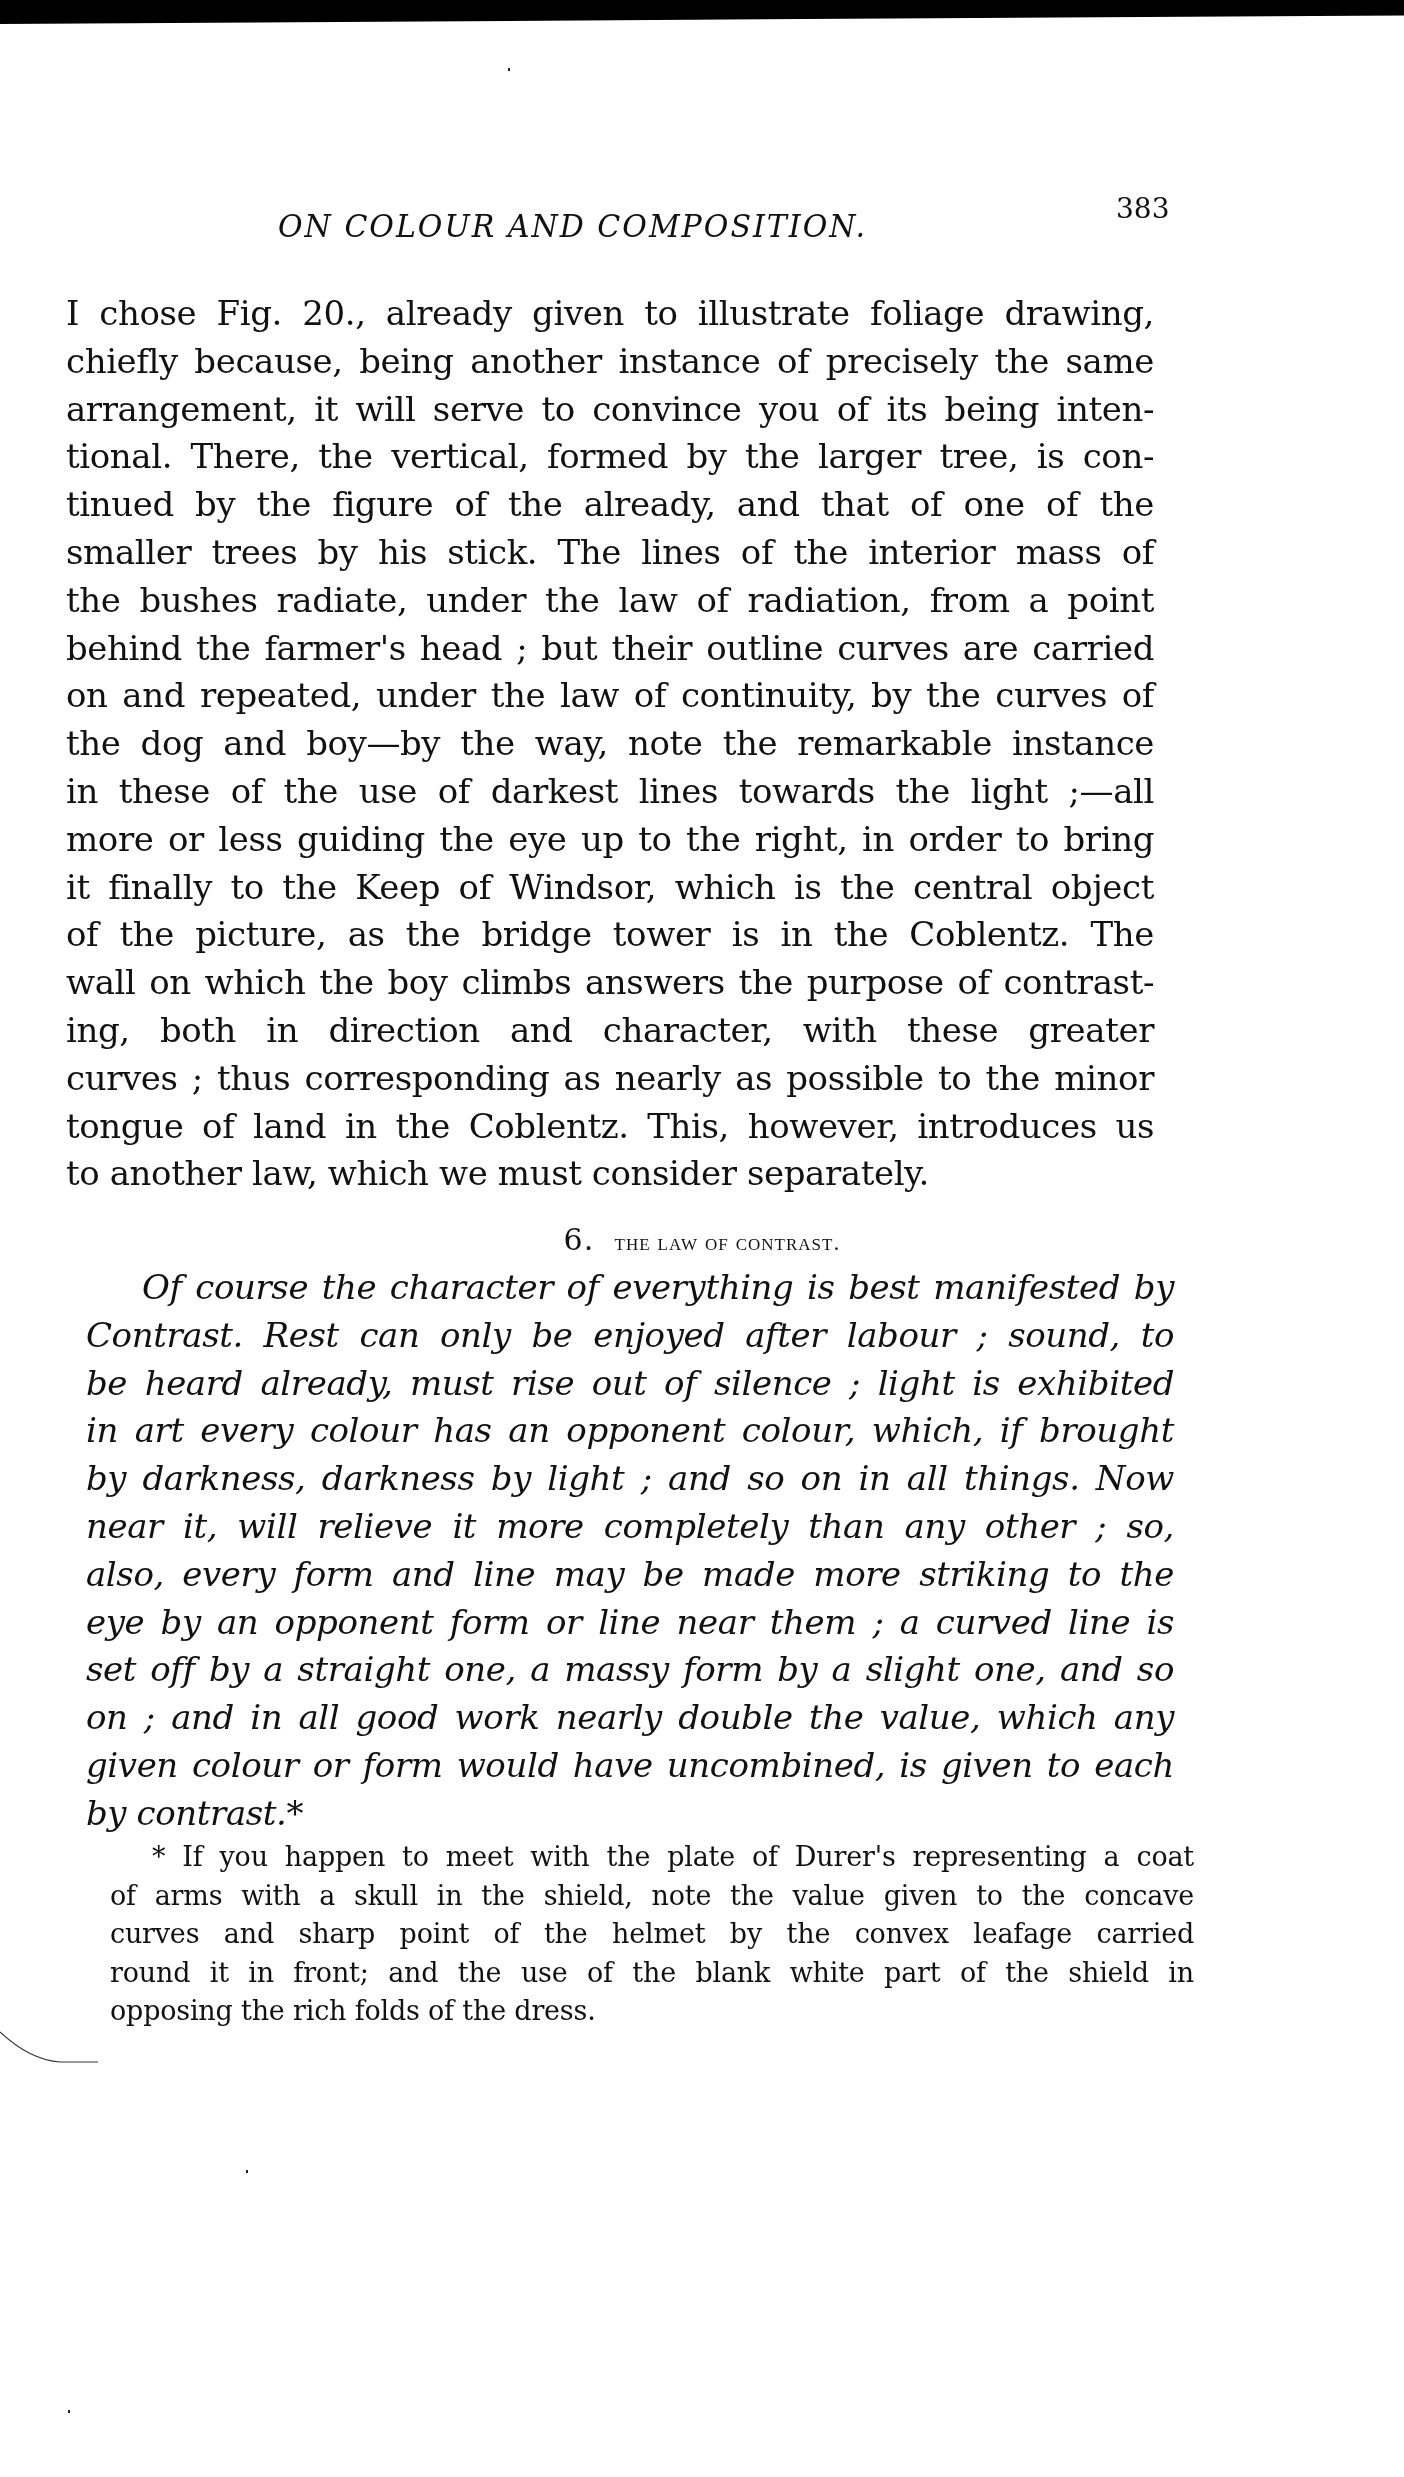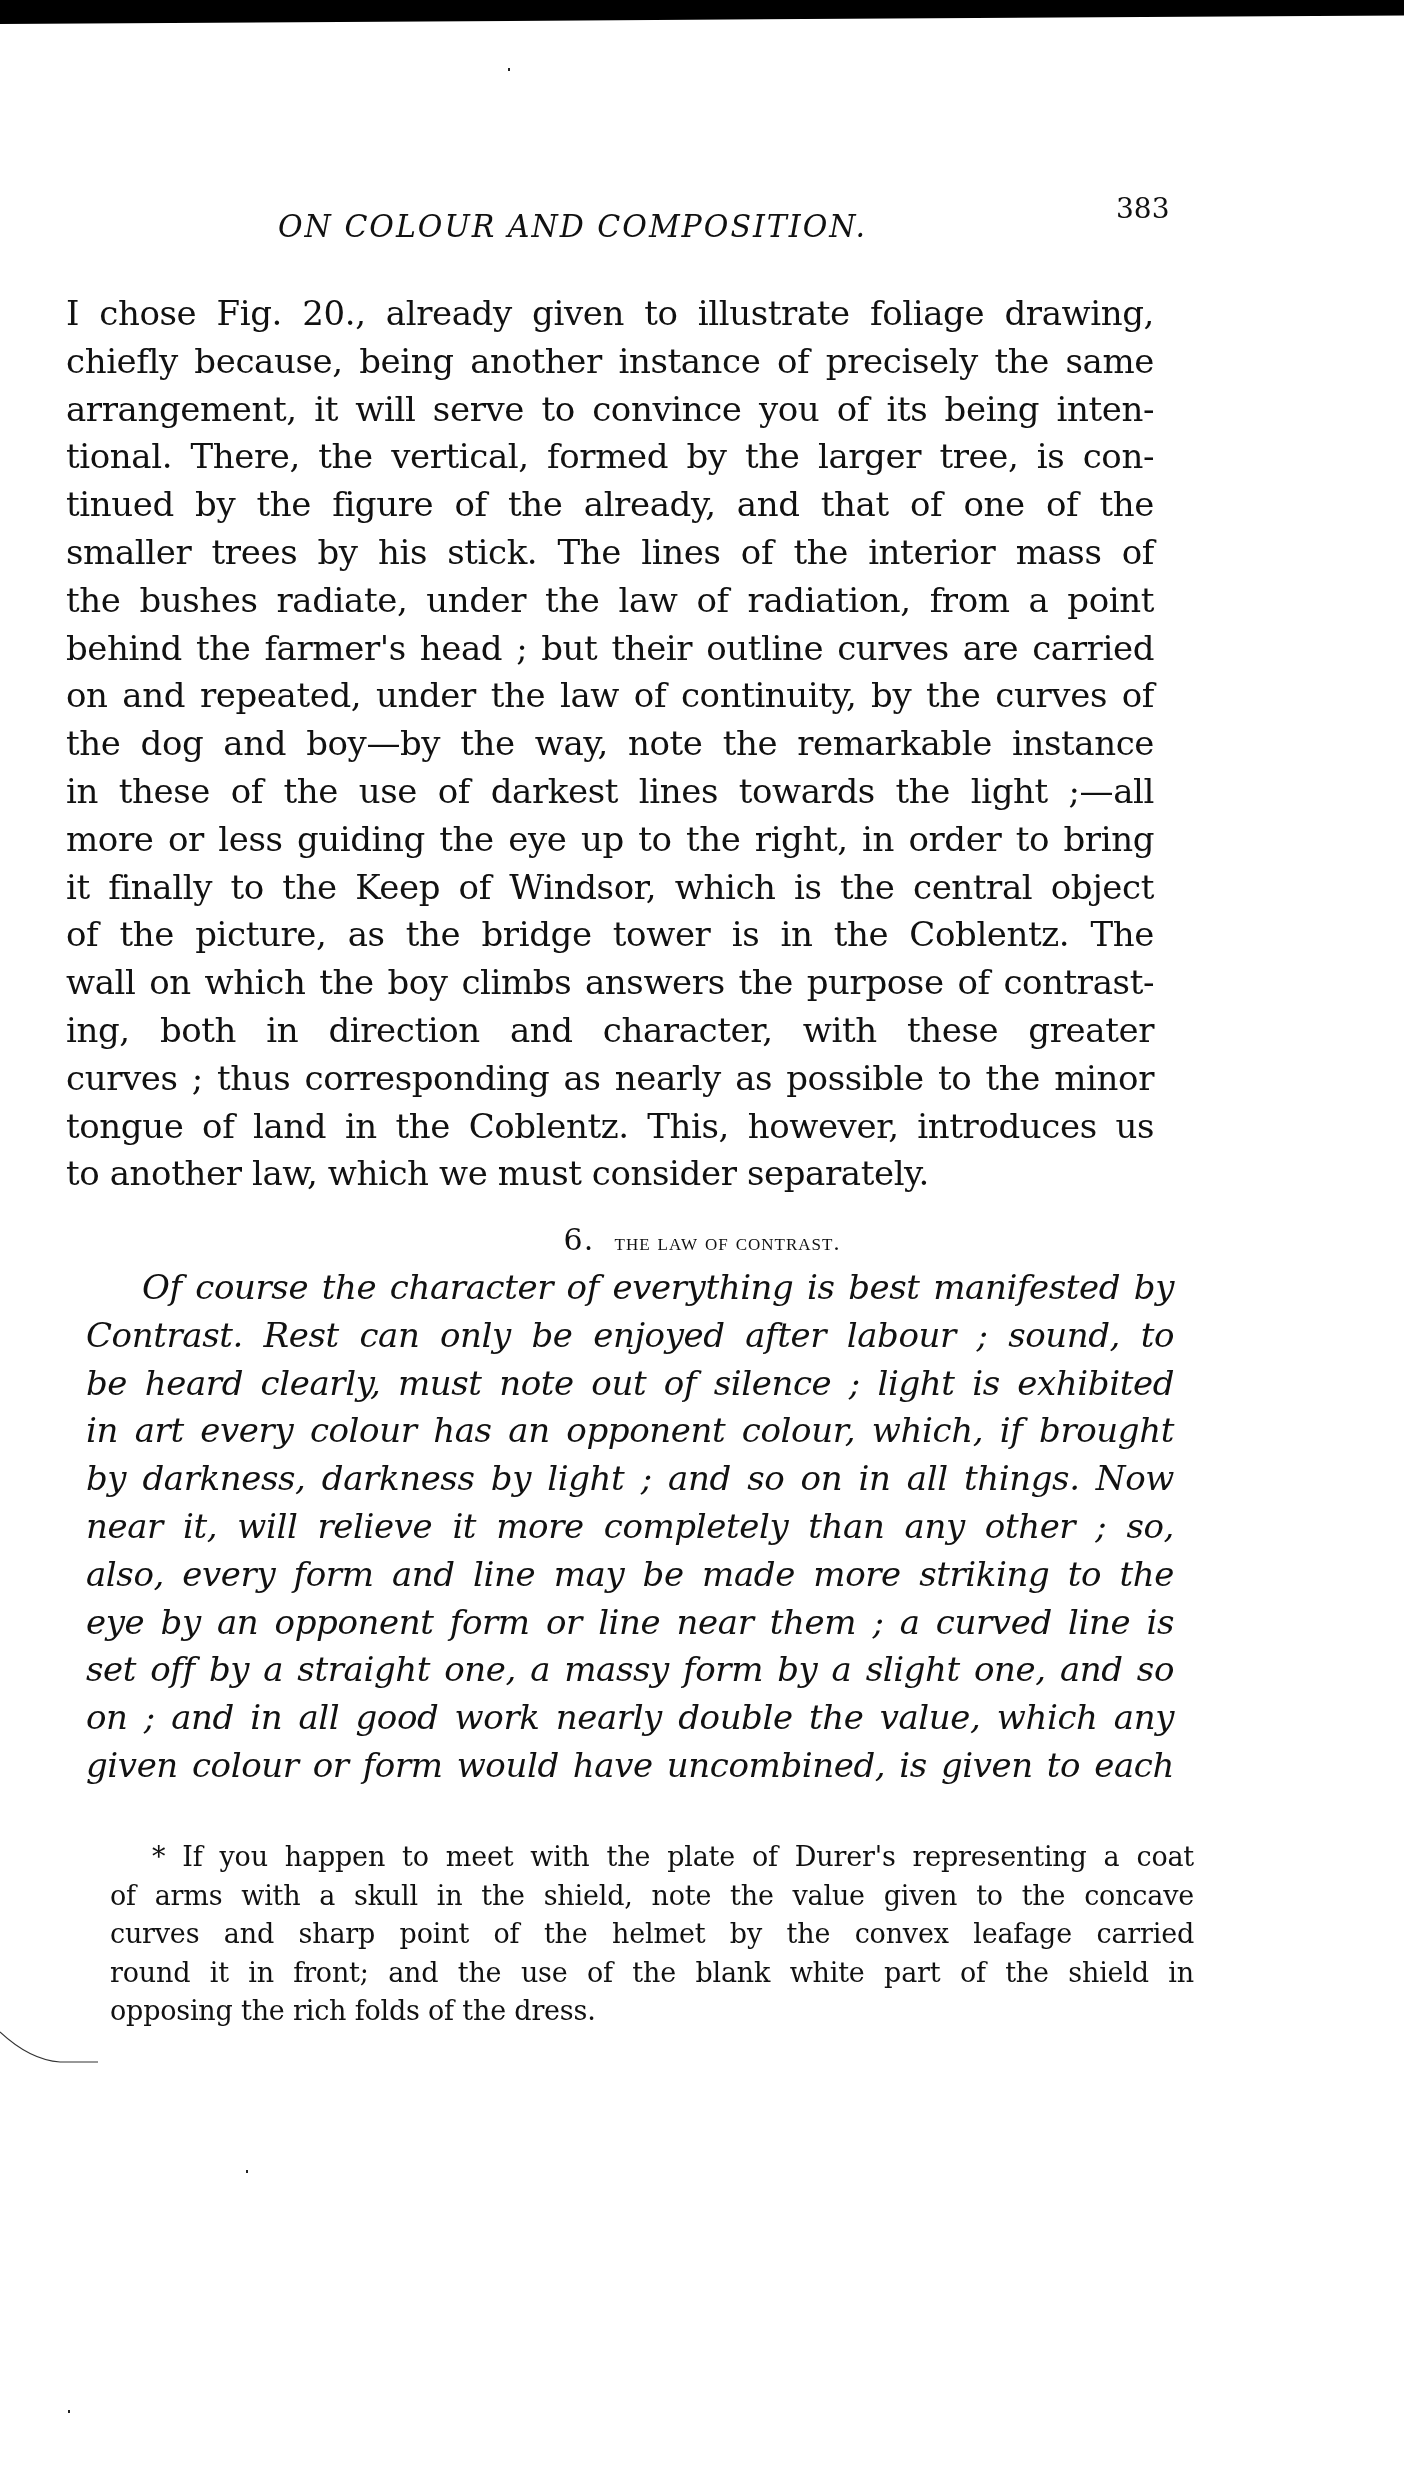--- a/index.html
+++ b/index.html
@@ -61,29 +61,30 @@
 </div>
 
 <div class="section-heading">
   <span class="num">6.</span>
   <span class="title">THE LAW OF CONTRAST.</span>
 </div>
 
 <div class="body-block p2">
   <div class="line indent">Of course the character of everything is best manifested by</div>
   <div class="line">Contrast.  Rest can only be enjoyed after labour ; sound, to</div>
-  <div class="line">be heard clearly, must note out of silence ; light is exhibited</div>
+  <div class="line">be heard already, must rise out of silence ; light is exhibited</div>
   <div class="line">in art every colour has an opponent colour, which, if brought</div>
   <div class="line">by darkness, darkness by light ; and so on in all things.  Now</div>
   <div class="line">near it, will relieve it more completely than any other ; so,</div>
   <div class="line">also, every form and line may be made more striking to the</div>
   <div class="line">eye by an opponent form or line near them ; a curved line is</div>
   <div class="line">set off by a straight one, a massy form by a slight one, and so</div>
   <div class="line">on ; and in all good work nearly double the value, which any</div>
   <div class="line">given colour or form would have uncombined, is given to each</div>
+  <div class="line last">by contrast.*</div>
 </div>
 
 <div class="footnote">
   <div class="fline indent">* If you happen to meet with the plate of Durer's representing a coat</div>
   <div class="fline">of arms with a skull in the shield, note the value given to the concave</div>
   <div class="fline">curves and sharp point of the helmet by the convex leafage carried</div>
   <div class="fline">round it in front; and the use of the blank white part of the shield in</div>
   <div class="fline last">opposing the rich folds of the dress.</div>
 </div>
 

